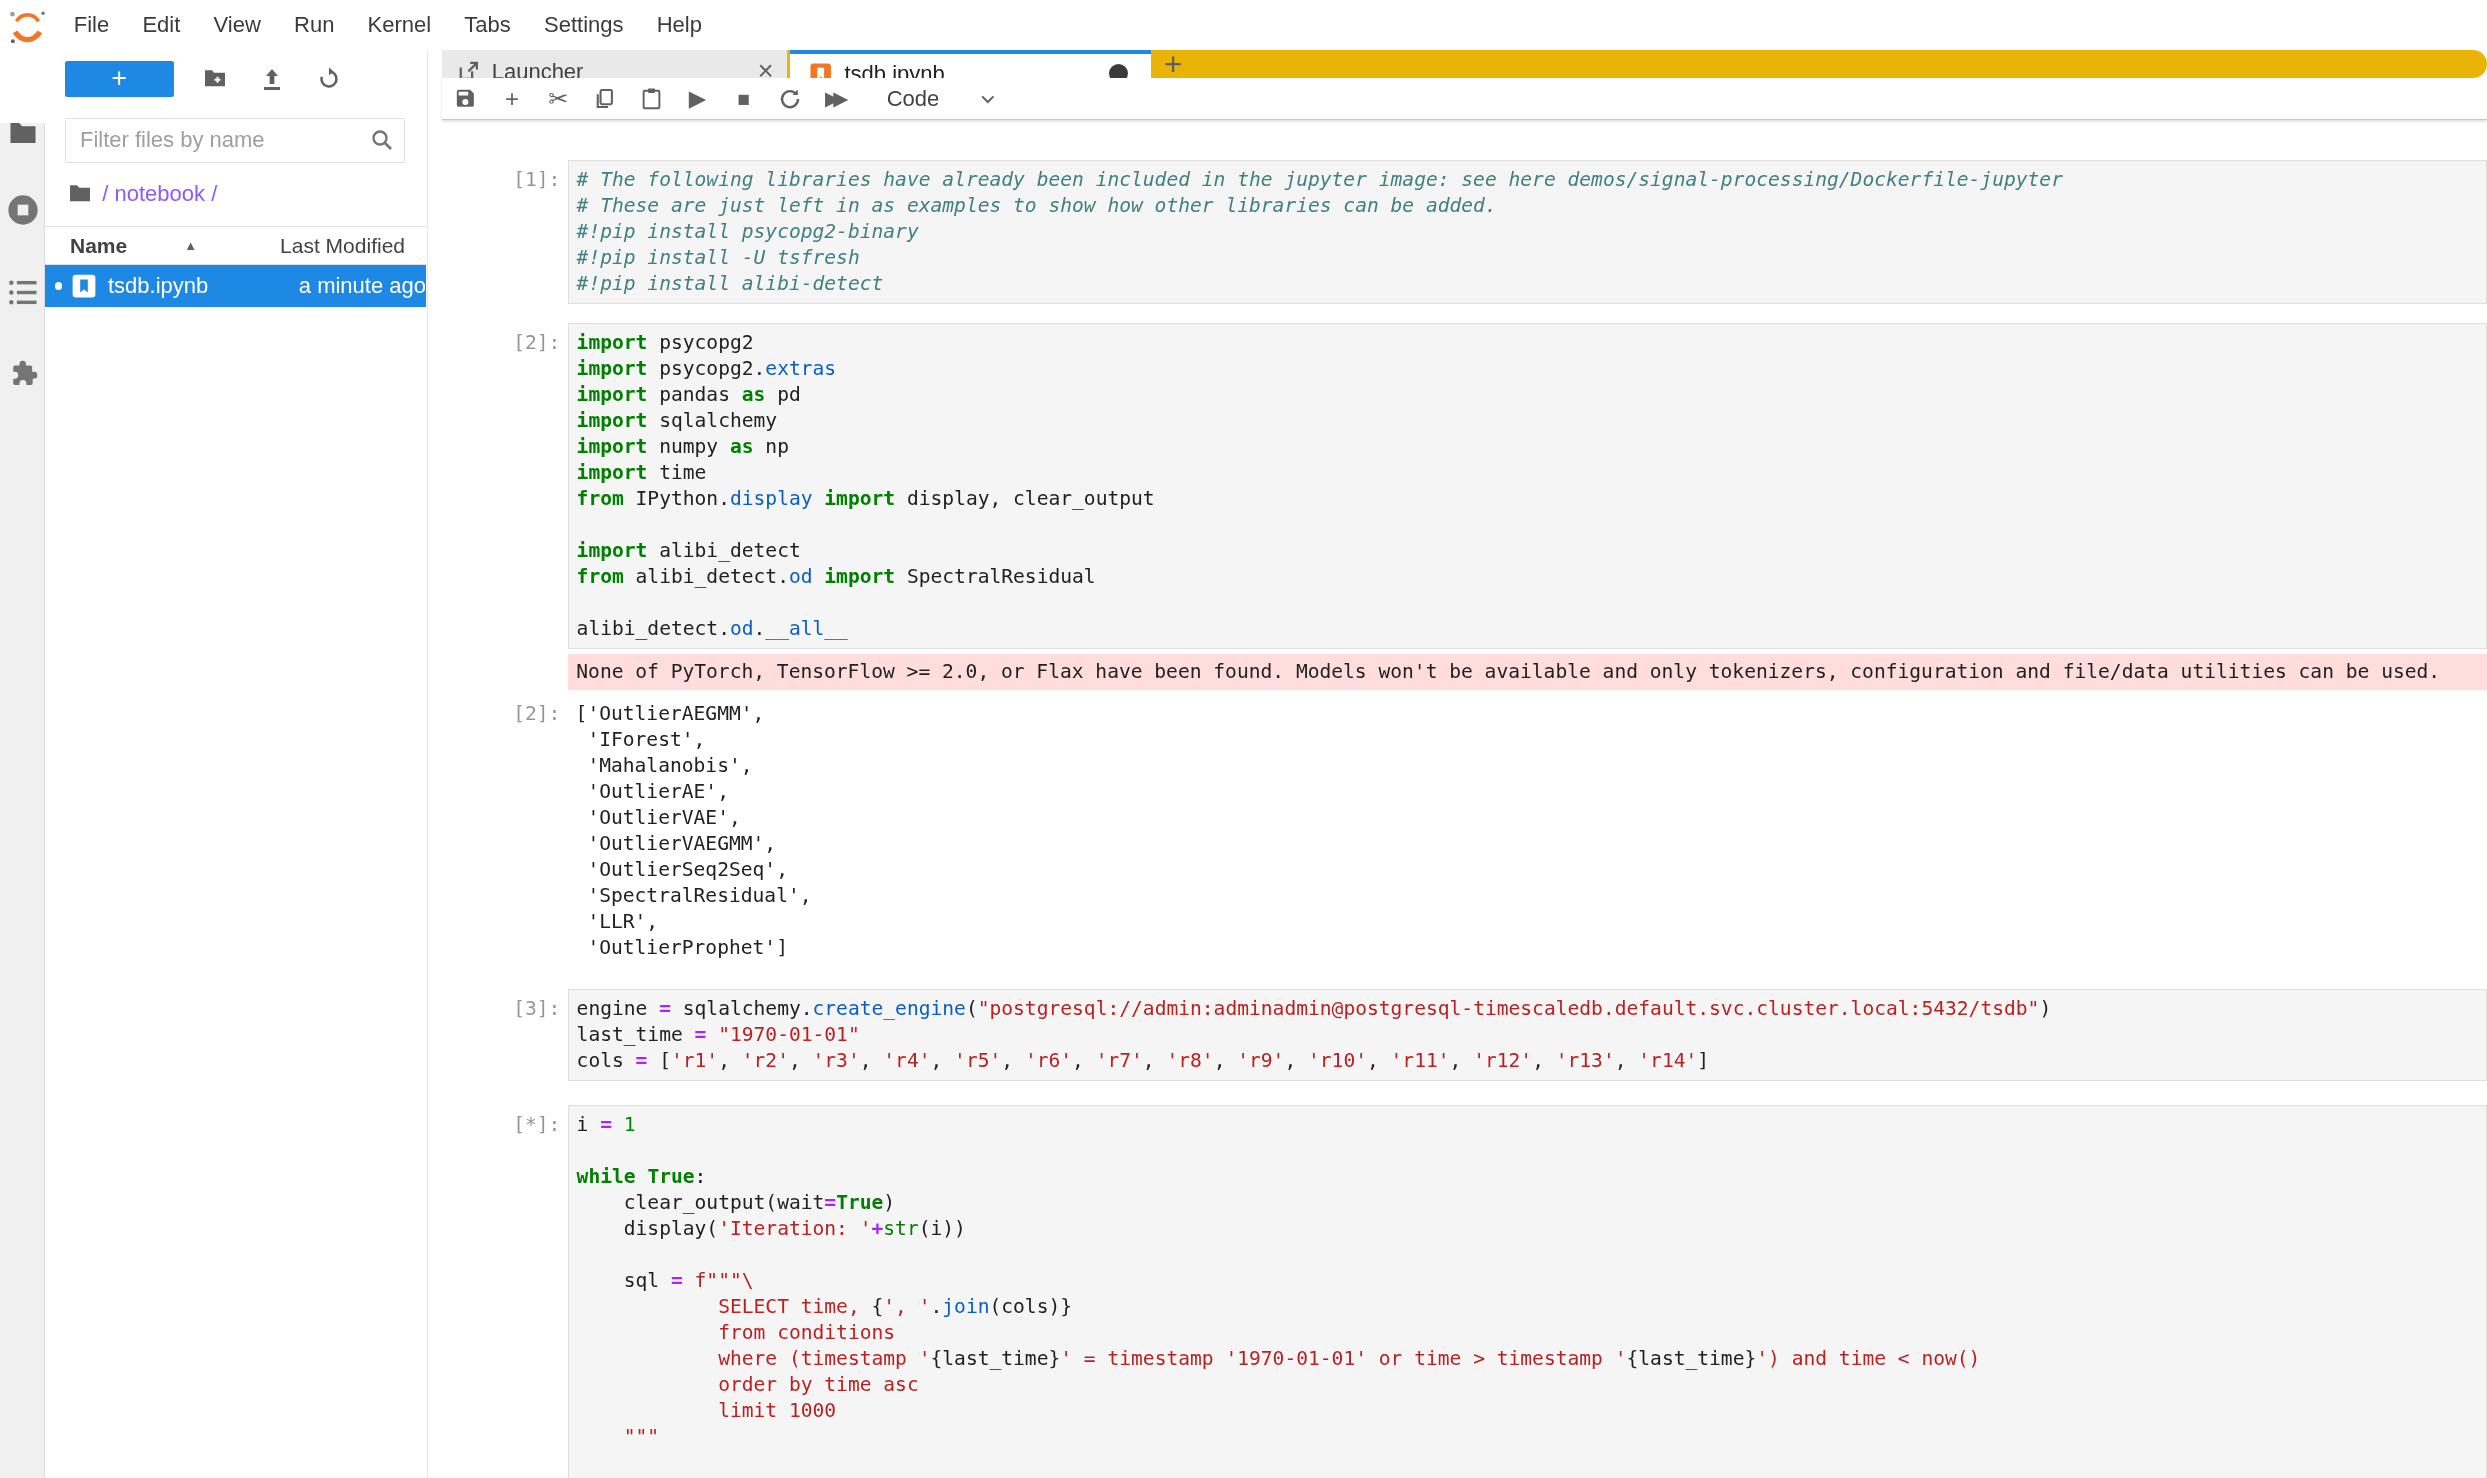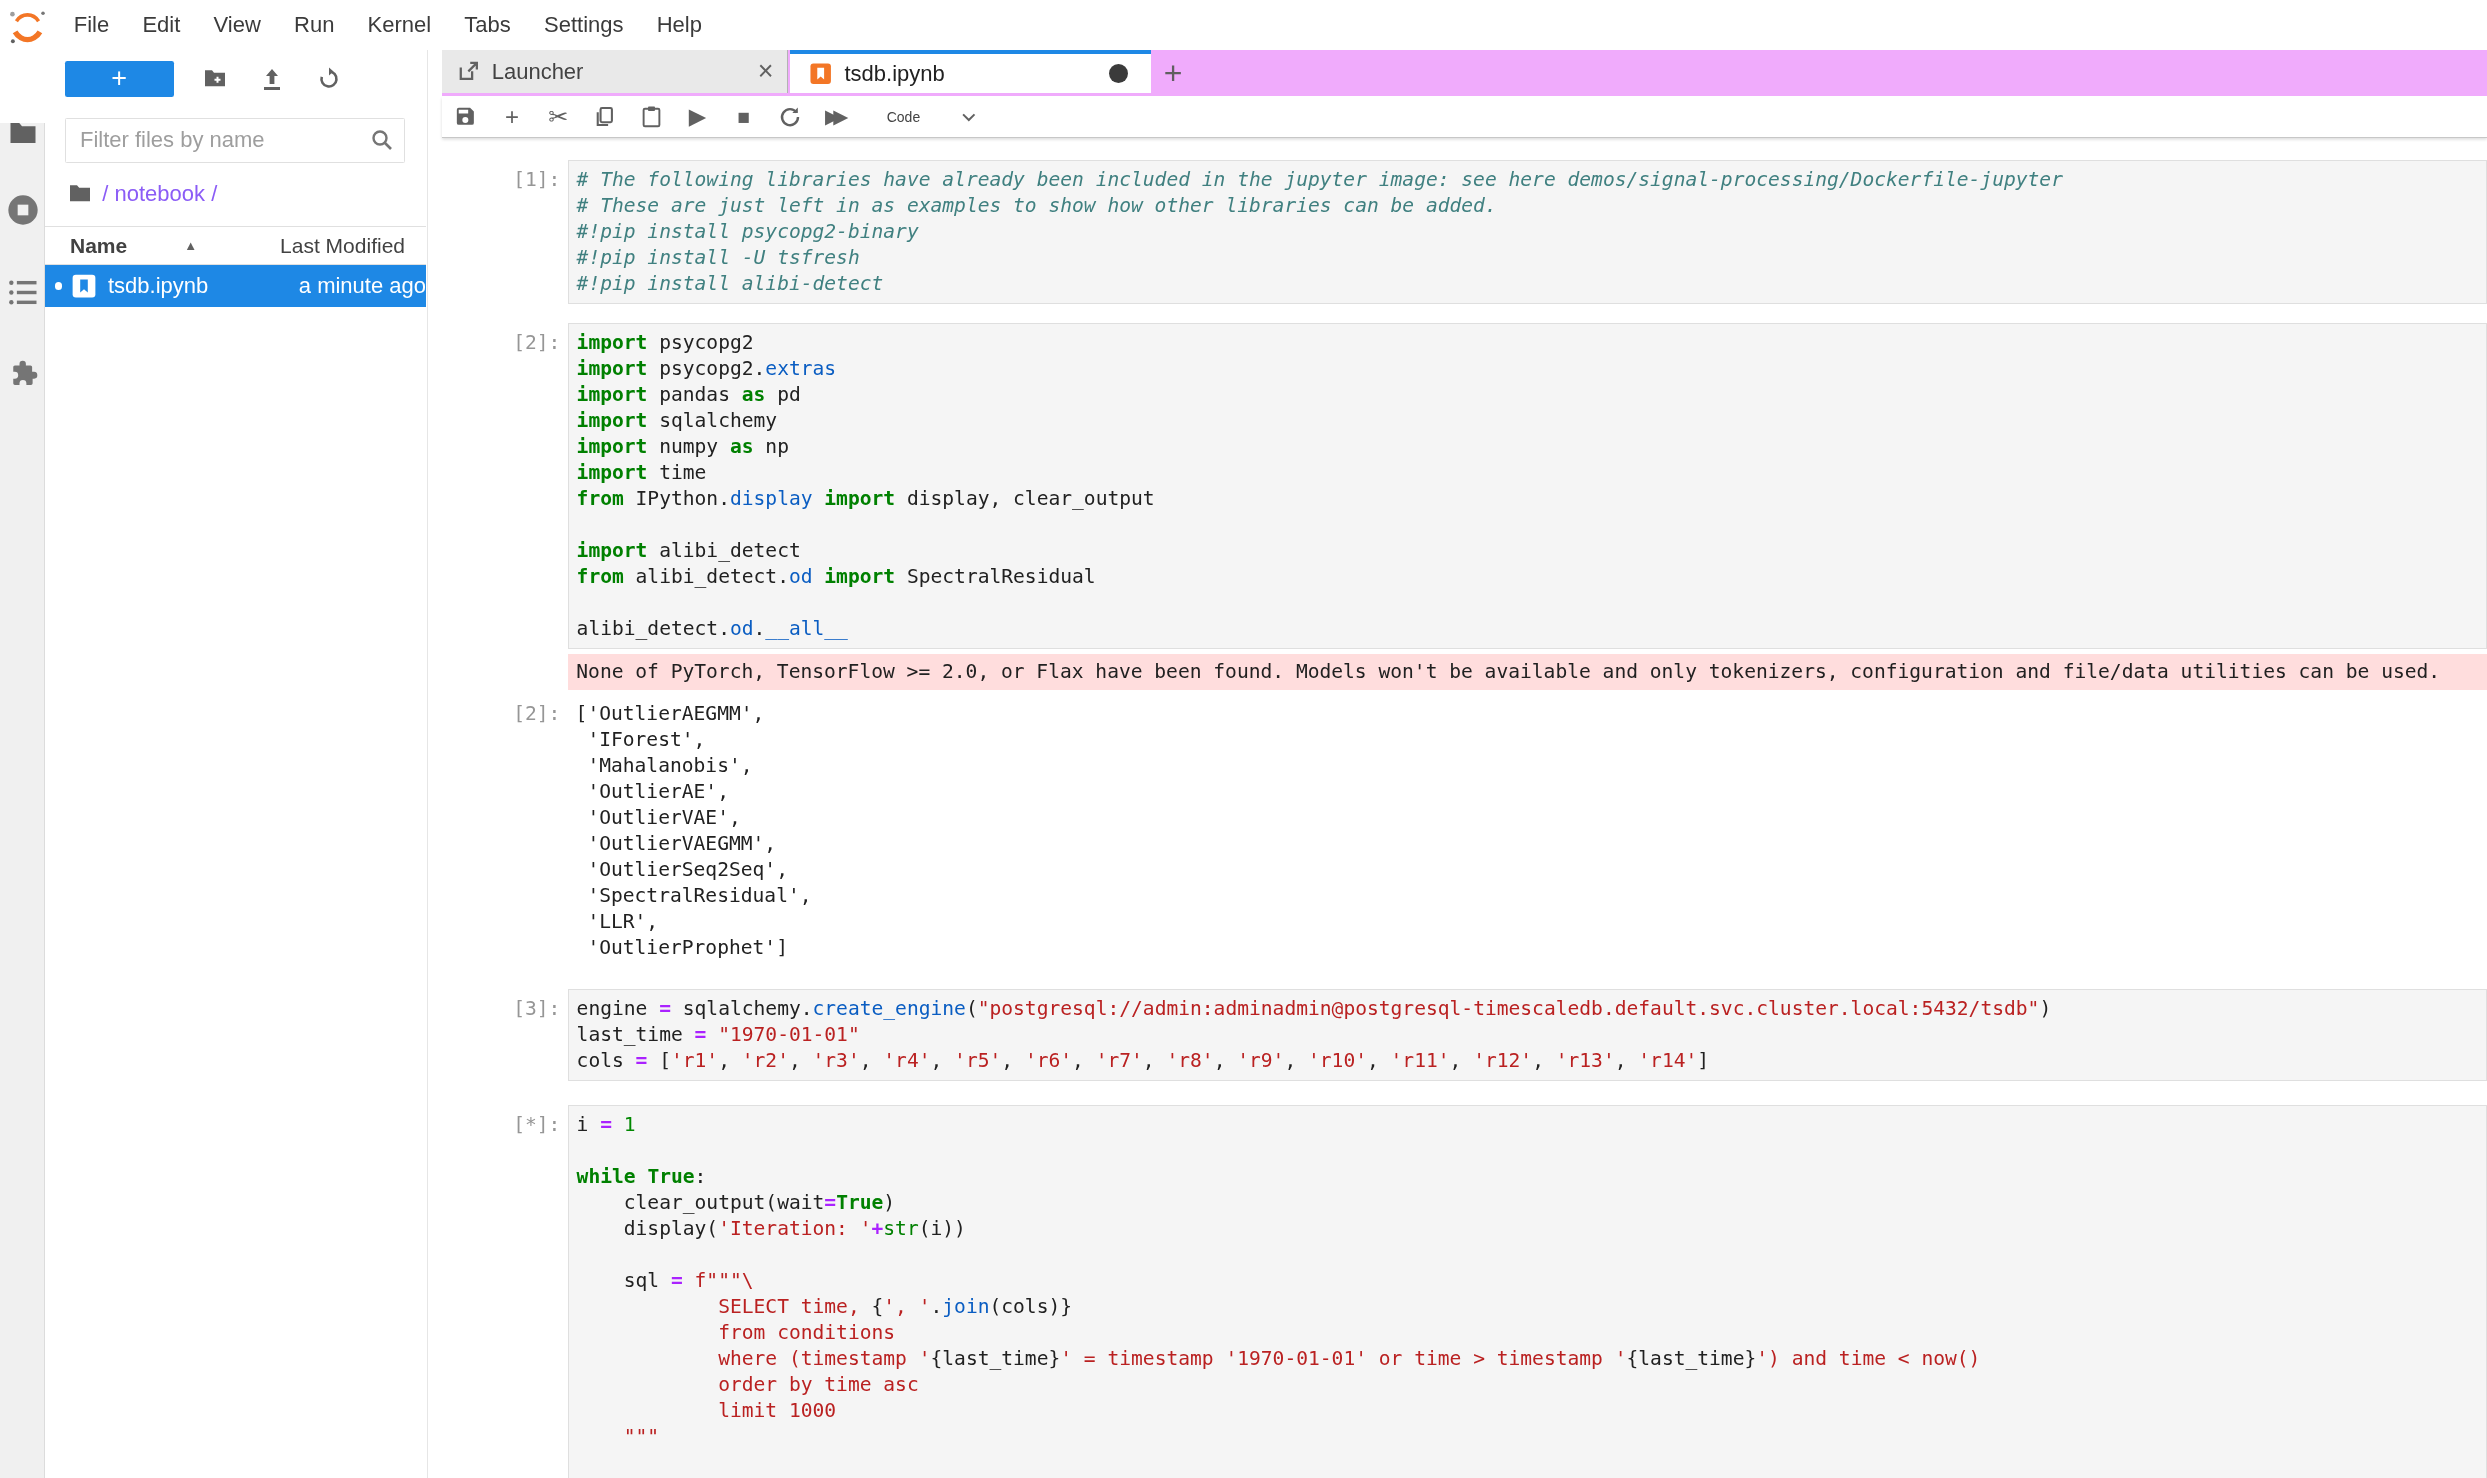--- a/index.html
+++ b/index.html
@@ -45,41 +45,41 @@
   .file-icon { margin-left:8.3px; }
   .file-label { margin-left:11.3px; }
   .file-modified { margin-left:auto; }
 
   
   .splitter { position:absolute; left:427px; top:50px; width:15px; bottom:0; background:#fff;
               border-left:0.8px solid #e6e6e6; }
 
   
   .main { position:absolute; left:442px; top:50px; right:0; bottom:0; background:#fff; }
-  .tabbar { height:46px; background:#f0abfc; display:flex; }
+  .tabbar { height:28px; background:#eab308; display:flex;border-radius:21px; }
   .tab { display:flex; align-items:center; height:43px; cursor:pointer; }
   .tab.launcher { width:346px; background:#e9e9e9; border-right:0.8px solid #b3b3b3; padding:0 13.6px 0 15px; }
   .tab.launcher .tab-label { margin-left:12px; font-size:22px; color:#424242; }
   .tab .close-x { margin-left:auto; font-size:27px; color:#616161; line-height:22.7px; }
   .tab.notebook { width:361px; background:#fff; border-top:4.5px solid #1e88e5; padding:0 22.7px 0 19.6px; margin-left:1.5px; }
   .tab.notebook .tab-label { margin-left:12px; font-size:22px; color:#212121; }
   .tab-dirty-dot { margin-left:auto; width:19px; height:19px; border-radius:50%; background:#3b3b3b; }
   .add-tab { width:45px; display:flex; align-items:center; justify-content:center;
              font-size:32px; color:#5f5f5f; cursor:pointer; }
 
   .nbtoolbar { height:42px; background:#fff; display:flex; align-items:center; padding-left:10.6px;
                border-bottom:0.8px solid #c7c7c7; box-shadow:0 1.5px 3px rgba(0,0,0,.14); position:relative; z-index:2; }
   .tb-btn { width:26px; height:30px; margin-right:20.4px; display:flex; align-items:center; justify-content:center;
             color:#616161; cursor:pointer; }
   .tb-glyph { font-size:24px; color:#616161; }
   .tb-run { font-size:22.7px; }
   .tb-stop { font-size:21px; }
   .tb-ff { letter-spacing:-6.8px; font-size:19.6px; padding-right:6.8px; }
   .celltype-dropdown { display:flex; align-items:center; margin-left:16.6px; cursor:pointer; }
-  .celltype-dropdown .mode-label { font-size:14px; color:#424242; }
+  .celltype-dropdown .mode-label { font-size:22px; color:#424242; }
   .celltype-dropdown svg { margin-left:39px; }
 
   
   .nbarea { position:absolute; top:85px; left:0; right:0; bottom:0; overflow:hidden; background:#fff; }
   .cellrow { display:flex; }
   .prompt { width:126px; flex:none; text-align:right; padding:6.8px 7.6px 0 0; color:#969696;
             font:19.6px/26px "DejaVu Sans Mono", monospace; }
   .editor { flex:1; background:#f5f5f5; border:0.8px solid #dfdfdf; padding:6px 0 6px 7.6px; min-width:0; }
   .cm-line { white-space:pre; height:26px; line-height:26px;
              font-family:"DejaVu Sans Mono", monospace; font-size:19.6px; color:#212121; }

